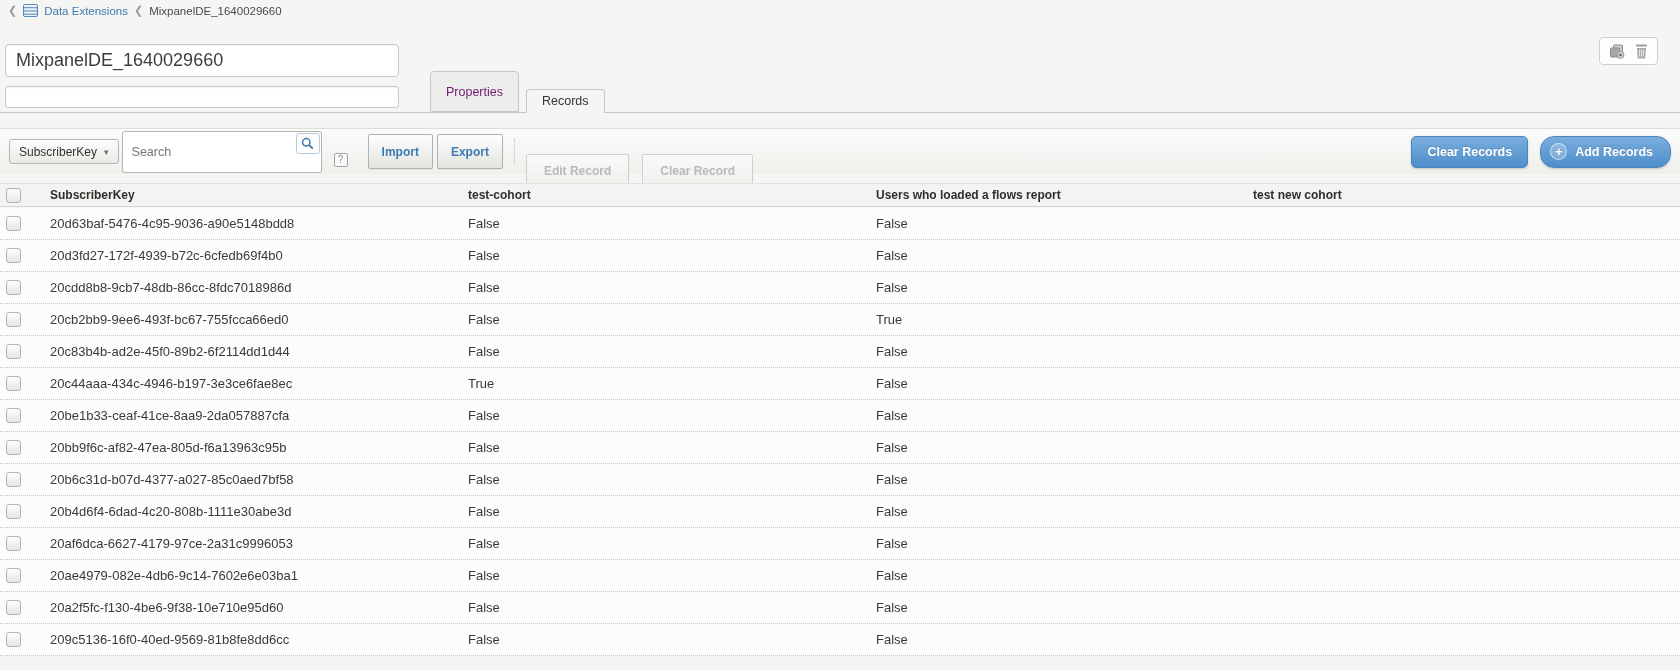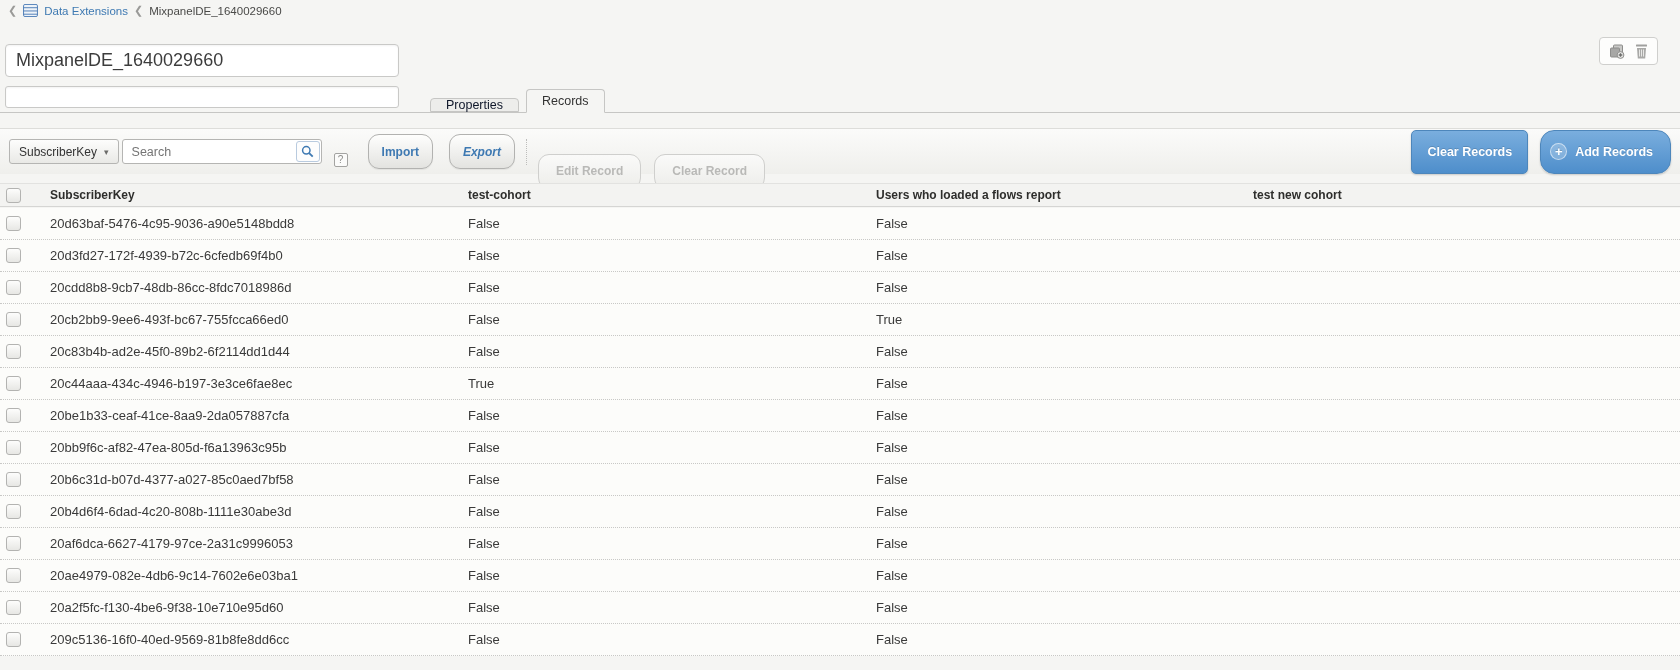--- a/index.html
+++ b/index.html
@@ -17,35 +17,35 @@
   .crumb-current { color:#4a4a48; }
   
   .txt-input { background:#fff; border:1px solid #c9c9c7; border-radius:4px; box-shadow:inset 0 1px 2px rgba(0,0,0,.05); font-family:"Liberation Sans",sans-serif; color:#3c3c3c; }
   #name-input { position:absolute; left:5px; top:44px; width:394px; height:33px; font-size:18px; padding:0 10px; }
   #desc-input { position:absolute; left:5px; top:86px; width:394px; height:22px; font-size:12px; padding:0 8px; border-radius:3px; }
   
   .actions-box { position:absolute; top:37px; right:22px; height:28px; background:#fdfdfc; border:1px solid #cfcfcd; border-radius:4px; display:flex; align-items:center; gap:10px; padding:0 9px; }
   .icon-btn { display:flex; align-items:center; justify-content:center; cursor:pointer; background:none; border:none; }
   
   .tabbar { position:absolute; top:89px; left:0; right:0; height:24px; border-bottom:1px solid #c6c6c4; padding-left:430px; display:flex; align-items:flex-end; gap:7px; }
-  .tab { height:14px; padding:0 15px; display:flex; align-items:center; font-size:12.5px; border:1px solid #c6c6c4; border-radius:4px 4px 0 0; cursor:pointer; background:#ededeb; color:#0f172a; }
+  .tab { height:41px; padding:0 15px; display:flex; align-items:center; font-size:12.5px; border:1px solid #c6c6c4; border-radius:4px 4px 0 0; cursor:pointer; background:#ededeb; color:#701a75; }
   .tab.active { background:#f5f5f3; color:#333; border-bottom:1px solid #f5f5f3; height:24px; margin-bottom:-1px; cursor:default;text-align:right; }
   
   .toolbar { position:absolute; top:128px; left:0; right:0; height:46px; border-top:1px solid #ddddda; background:linear-gradient(#fbfbfa,#efefec); display:flex; align-items:center; padding:0 9px; }
   .dropdown { height:25px; padding:0 9px; border:1px solid #b5b5b3; border-radius:3px; background:linear-gradient(#fdfdfc,#e9e9e6); font-size:12px; color:#333; display:flex; align-items:center; gap:7px; cursor:pointer; }
   .caret { color:#6b6b69; font-size:9px; }
   .search-wrap { position:relative; margin-left:3px; }
-  .search-wrap input { width:200px; height:25px; padding:0 32px 0 9px; font-size:12.5px; border:1px solid #b5b5b3; border-radius:3px; background:#fff; color:#555; }
+  .search-wrap input { width:200px; height:42px; padding:0 32px 0 9px; font-size:12.5px; border:1px solid #b5b5b3; border-radius:3px; background:#fff; color:#555; }
   .search-btn { position:absolute; right:2px; top:2px; width:24px; height:21px; border:1px solid #b9cbdf; border-radius:3px; background:#fdfdfd; display:flex; align-items:center; justify-content:center; cursor:pointer; }
   .help-box { width:14px; height:14px; border:1px solid #a3a3a1; border-radius:2px; background:#fbfbfa; color:#8c8c8a; font-size:10px; display:flex; align-items:center; justify-content:center; margin-left:12px; position:relative; top:8px; }
-  .btn { height:35px; padding:0 13px; border:1px solid #b2b2b0; border-radius:11px; background:linear-gradient(#fefefd,#e3e3e0); font-size:12px; font-weight:bold; color:#3e79b2; cursor:pointer; box-shadow:0 1px 1px rgba(0,0,0,.06); font-family:"Liberation Sans",sans-serif; }
+  .btn { height:35px; padding:0 13px; border:1px solid #b2b2b0; border-radius:2px; background:linear-gradient(#fefefd,#e3e3e0); font-size:12px; font-weight:bold; color:#3e79b2; cursor:pointer; box-shadow:0 1px 1px rgba(0,0,0,.06); font-family:"Liberation Sans",sans-serif; }
   .btn.disabled { color:#b9b9b7; border-color:#cfcfcd; background:linear-gradient(#fafaf9,#ededea); cursor:default; box-shadow:none; padding:0 17px;margin-top:39px; }
   .vdots { width:0; height:26px; border-left:1px dotted #bdbdbb; margin:0 11px; }
   .spacer { flex:1; }
-  .btn-blue { height:44px; padding:0 15px; border:1px solid #4d86bb; border-radius:5px; background:linear-gradient(#7aaede,#4e8ecb); color:#fff; font-weight:bold; font-size:12.5px; cursor:pointer; text-shadow:0 -1px 0 rgba(0,0,0,.15); box-shadow:0 1px 2px rgba(0,0,0,.18); font-family:"Liberation Sans",sans-serif; }
+  .btn-blue { height:32px; padding:0 15px; border:1px solid #4d86bb; border-radius:5px; background:linear-gradient(#7aaede,#4e8ecb); color:#fff; font-weight:bold; font-size:12.5px; cursor:pointer; text-shadow:0 -1px 0 rgba(0,0,0,.15); box-shadow:0 1px 2px rgba(0,0,0,.18); font-family:"Liberation Sans",sans-serif; }
   .btn-pill { border-radius:14px; display:flex; align-items:center; gap:8px; padding:0 17px 0 9px; margin-left:12px; }
   .plus-circle { width:17px; height:17px; border-radius:50%; background:rgba(255,255,255,.22); border:1px solid rgba(255,255,255,.55); display:flex; align-items:center; justify-content:center; font-size:13px; line-height:1; font-weight:bold; }
   
   .grid-cols { display:grid; grid-template-columns:40px 418px 408px 377px 1fr; align-items:center; }
   .thead { position:absolute; top:183px; left:0; right:0; height:24px; background:#f3f3f1; border-top:1px solid #e2e2e0; border-bottom:1px solid #d5d5d3; }
   .th { font-weight:bold; font-size:12px; color:#2e2e2c; padding-left:10px; white-space:nowrap; }
   .tbody { position:absolute; top:208px; left:0; right:0; }
   .trow { height:32px; border-bottom:1px dotted #c8c8c6; background:#fcfcfa; }
   .td { font-size:13px; color:#3a3a3a; padding-left:10px; white-space:nowrap; overflow:hidden; }
   .col-check { padding-left:6px; display:flex; }
@@ -108,21 +108,21 @@
     <input type="text" placeholder="Search" style="">
     <span class="search-btn">
       <svg width="13" height="13" viewBox="0 0 14 14">
           <circle cx="5.7" cy="5.7" r="4" fill="none" stroke="#3e79b2" stroke-width="1.6"></circle>
           <line x1="8.8" y1="8.8" x2="12.6" y2="12.6" stroke="#3e79b2" stroke-width="2"></line>
         </svg>
     </span>
   </div>
   <div class="help-box">?</div>
   <button class="btn" style="margin-left:20px;">Import</button>
-  <button class="btn" style="margin-left:16px;font-style:italic;">Export</button>
+  <button class="btn" style="margin-left:4px;">Export</button>
   <div class="vdots"></div>
   <button class="btn disabled">Edit Record</button>
   <button class="btn disabled" style="margin-left:13px;">Clear Record</button>
   <div class="spacer"></div>
   <button class="btn-blue">Clear Records</button>
   <button class="btn-blue btn-pill">
     <span class="plus-circle">+</span>
     <span>Add Records</span>
   </button>
 </div>

